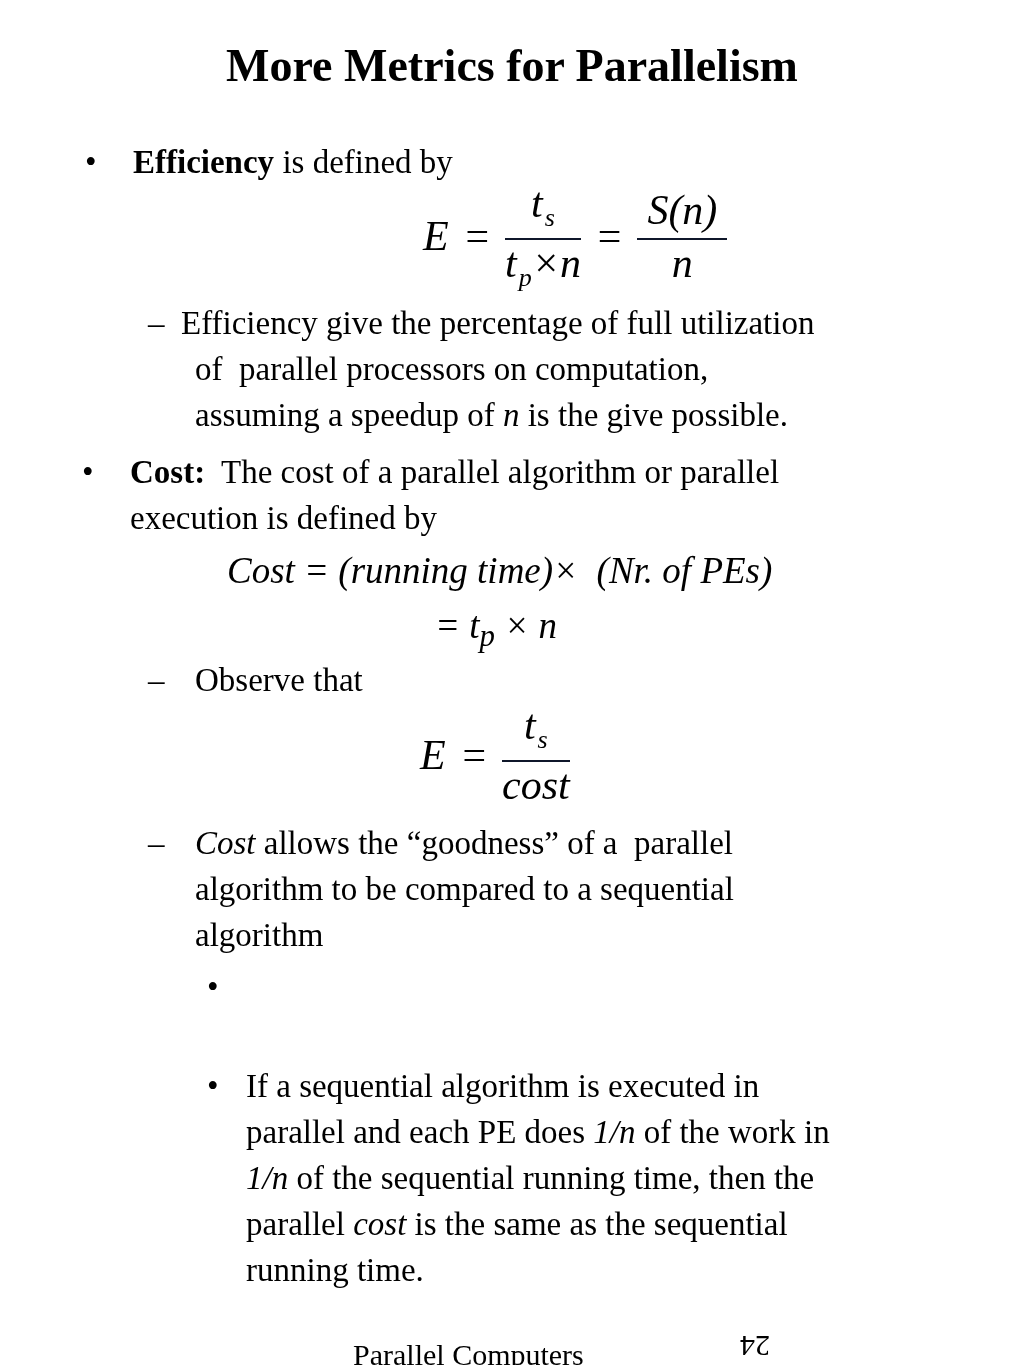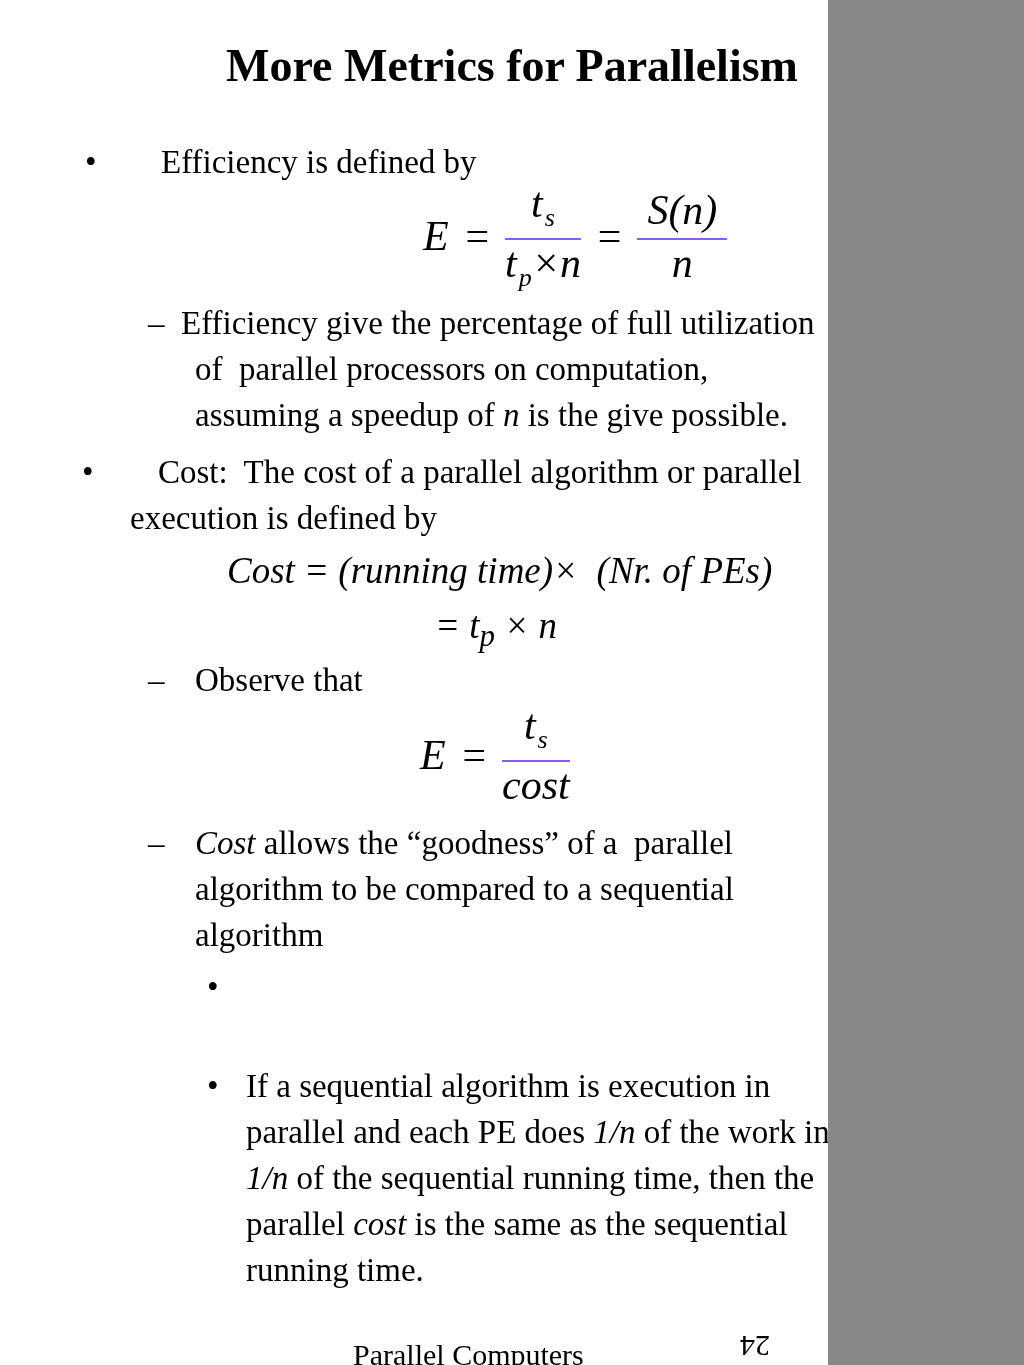--- a/index.html
+++ b/index.html
@@ -1,33 +1,33 @@
 <!DOCTYPE html>
 <html><head>
 <meta charset="utf-8">
 <style>
   html,body{margin:0;padding:0;background:#888;}
   .slide{
-    position:relative;width:828px;height:1365px;background:#ffffff;
+    position:relative;width:1024px;height:1365px;background:#ffffff;
     overflow:hidden;color:#000;font-family:"Liberation Serif","DejaVu Serif",serif;
   }
   .line{position:absolute;font-size:33px;line-height:46px;white-space:pre;}
   .marker{position:absolute;font-size:33px;line-height:46px;}
-  .b{font-weight:normal;margin-left:28px;}
+  .b{font-weight:bold;}
   .it{font-style:italic;}
   .title{
     position:absolute;top:40px;left:0;width:1024px;text-align:center;
     font-size:46px;font-weight:bold;line-height:52px;
   }
   .formula{
     position:absolute;display:flex;align-items:center;gap:14px;
     font-size:42px;font-style:italic;line-height:1.1;
   }
   .frac{display:inline-flex;flex-direction:column;text-align:center;}
-  .num{border-bottom:2px solid #8b5cf6;padding:0 10px 5px 10px;}
+  .num{border-bottom:2px solid #0f172a;padding:0 10px 5px 10px;}
   .den{}
   .formula sub,.line sub{font-size:0.62em;font-style:italic;margin-left:2px;}
   .mathline{position:absolute;font-size:37px;font-style:italic;white-space:pre;line-height:1.2;}
   .footer{position:absolute;top:1337px;left:353px;font-size:30px;line-height:36px;}
   .page{position:absolute;top:1330px;left:740px;font-size:30px;line-height:32px;transform:rotate(180deg);}
 </style>
 </head>
 <body>
 
 <div class="slide">
@@ -76,21 +76,21 @@
   </div>
 
   <span class="marker" style="left:148px;top:820px">–</span>
   <div class="line" style="left:195px;top:820px"><span class="it">Cost</span><span> allows the “goodness” of a  parallel</span></div>
   <div class="line" style="left:195px;top:866px">algorithm to be compared to a sequential</div>
   <div class="line" style="left:195px;top:912px">algorithm</div>
 
   <span class="marker" style="left:207px;top:964px">•</span>
 
   <span class="marker" style="left:207px;top:1063px">•</span>
-  <div class="line" style="left:246px;top:1063px">If a sequential algorithm is execution in</div>
+  <div class="line" style="left:246px;top:1063px">If a sequential algorithm is executed in</div>
   <div class="line" style="left:246px;top:1109px"><span>parallel and each PE does </span><span class="it">1/n</span><span> of the work in</span></div>
   <div class="line" style="left:246px;top:1155px"><span class="it">1/n</span><span> of the sequential running time, then the</span></div>
   <div class="line" style="left:246px;top:1201px"><span>parallel </span><span class="it">cost</span><span> is the same as the sequential</span></div>
   <div class="line" style="left:246px;top:1247px">running time.</div>
 
   <div class="footer">Parallel Computers</div>
   <div class="page">24</div>
 
 </div>
 

